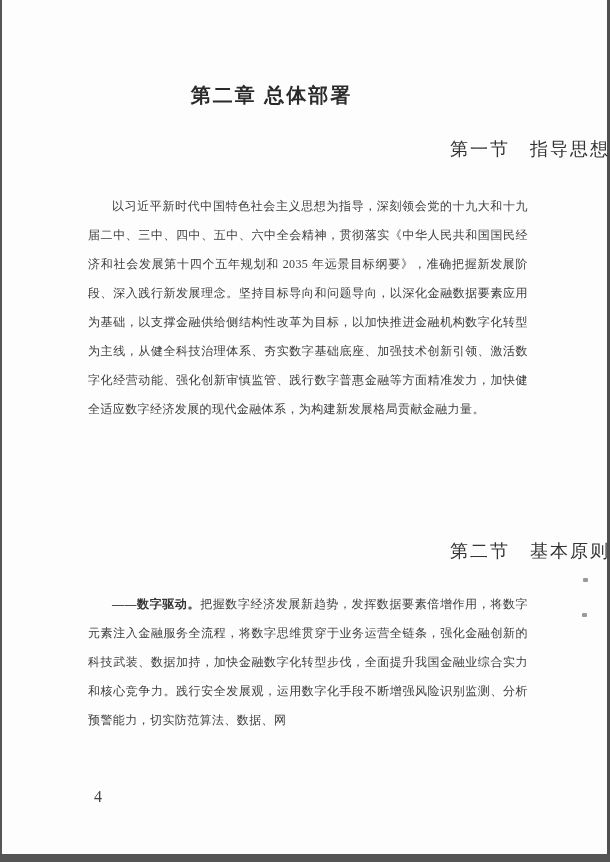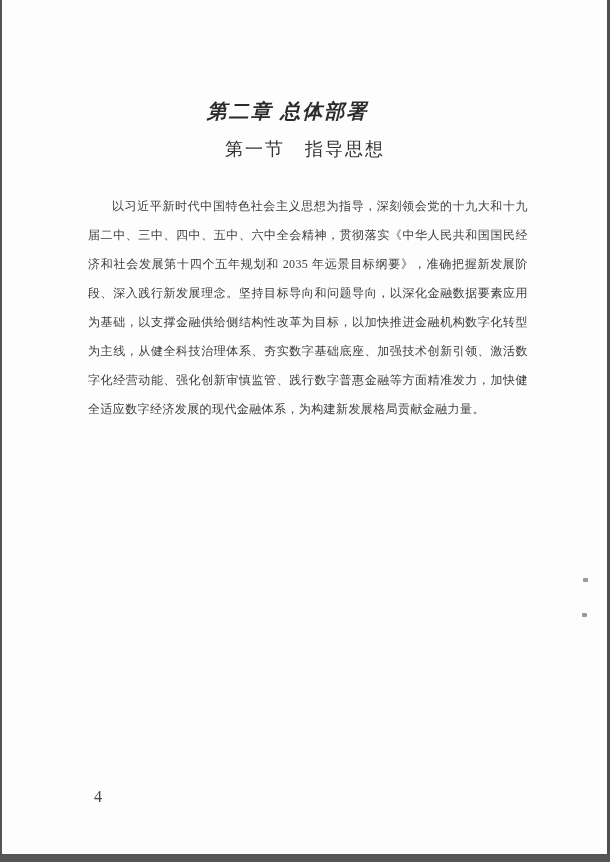--- a/index.html
+++ b/index.html
@@ -23,35 +23,34 @@
   .scan-edge.bottom { left: 0; top: 854px; width: 610px; height: 8px; background: #555555; }
   .speck { position: absolute; background: #9a9a9a; border-radius: 1px; }
   .speck.s1 { left: 583px; top: 578px; width: 5px; height: 4px; }
   .speck.s2 { left: 582px; top: 613px; width: 5px; height: 4px; }
 
   .chapter-title {
     position: absolute;
     left: 0;
     top: 82px;
     width: 543px;
-    margin: 16px;
+    margin: 0;
     text-align: center;
     font-family: "Liberation Sans", "DejaVu Sans", sans-serif;
     font-size: 20px;
     font-weight: 700;
     letter-spacing: 2px;
     color: #2b2b2b;
-    font-style: italic;
   }
   .section-title {
     position: absolute;
     left: 0;
     width: 610px;
     margin: 0;
-    text-align: center;
+    text-align: right;
     font-size: 18px;
     font-weight: 400;
     letter-spacing: 2px;
     color: #333333;
   }
   .section-title.first  { top: 137px; }
   .section-title.second { top: 539px; }
 
   .body-para {
     position: absolute;
@@ -88,17 +87,19 @@
   <div class="scan-edge bottom"></div>
   <div class="speck s1"></div>
   <div class="speck s2"></div>
 
   <h1 class="chapter-title">第二章 总体部署</h1>
 
   <h2 class="section-title first">第一节　指导思想</h2>
 
   <p class="body-para p1">以习近平新时代中国特色社会主义思想为指导，深刻领会党的十九大和十九届二中、三中、四中、五中、六中全会精神，贯彻落实《中华人民共和国国民经济和社会发展第十四个五年规划和 2035 年远景目标纲要》，准确把握新发展阶段、深入践行新发展理念。坚持目标导向和问题导向，以深化金融数据要素应用为基础，以支撑金融供给侧结构性改革为目标，以加快推进金融机构数字化转型为主线，从健全科技治理体系、夯实数字基础底座、加强技术创新引领、激活数字化经营动能、强化创新审慎监管、践行数字普惠金融等方面精准发力，加快健全适应数字经济发展的现代金融体系，为构建新发展格局贡献金融力量。</p>
 
+  <h2 class="section-title second">第二节　基本原则</h2>
 
+  <p class="body-para p2"><span class="principle-lead">——数字驱动。</span><span>把握数字经济发展新趋势，发挥数据要素倍增作用，将数字元素注入金融服务全流程，将数字思维贯穿于业务运营全链条，强化金融创新的科技武装、数据加持，加快金融数字化转型步伐，全面提升我国金融业综合实力和核心竞争力。践行安全发展观，运用数字化手段不断增强风险识别监测、分析预警能力，切实防范算法、数据、网</span></p>
 
   <div class="page-number">4</div>
 
 </div>
 
 </body></html>

